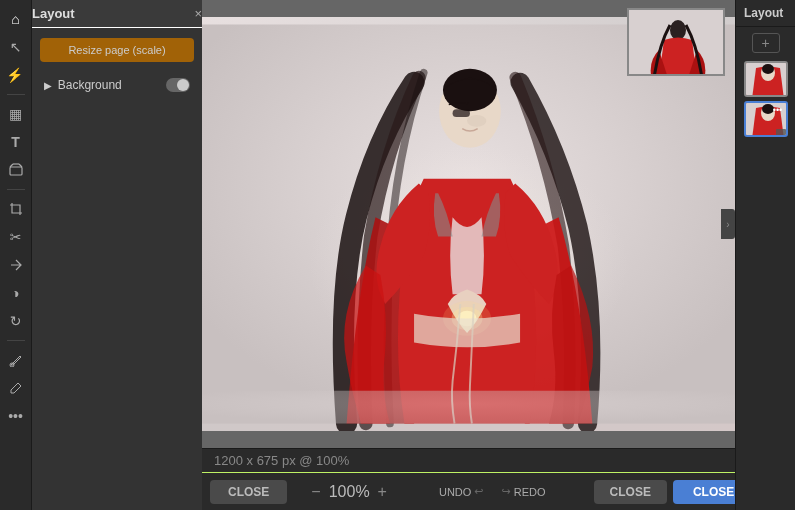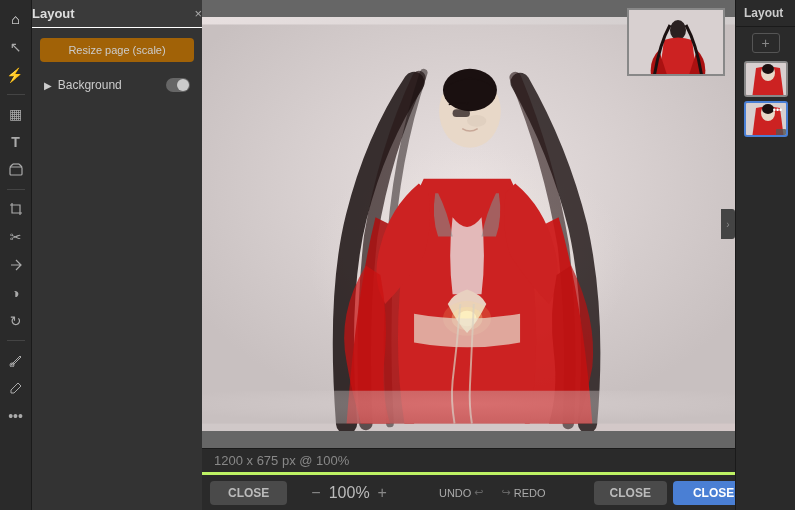--- a/index.html
+++ b/index.html
@@ -185,21 +185,21 @@
     }
 
     
     .bottom-toolbar {
       height: 38px;
       background: #2a2a2a;
       display: flex;
       align-items: center;
       padding: 0 8px;
       gap: 20px;
-      border-top: 3px solid #bef264;
+      border-top: 1px solid #bef264;
     }
 
     .bottom-close-btn {
       background: #4a4a4a;
       border: none;
       color: #bbb;
       font-size: 12px;
       padding: 5px 18px;
       border-radius: 4px;
       cursor: pointer;

